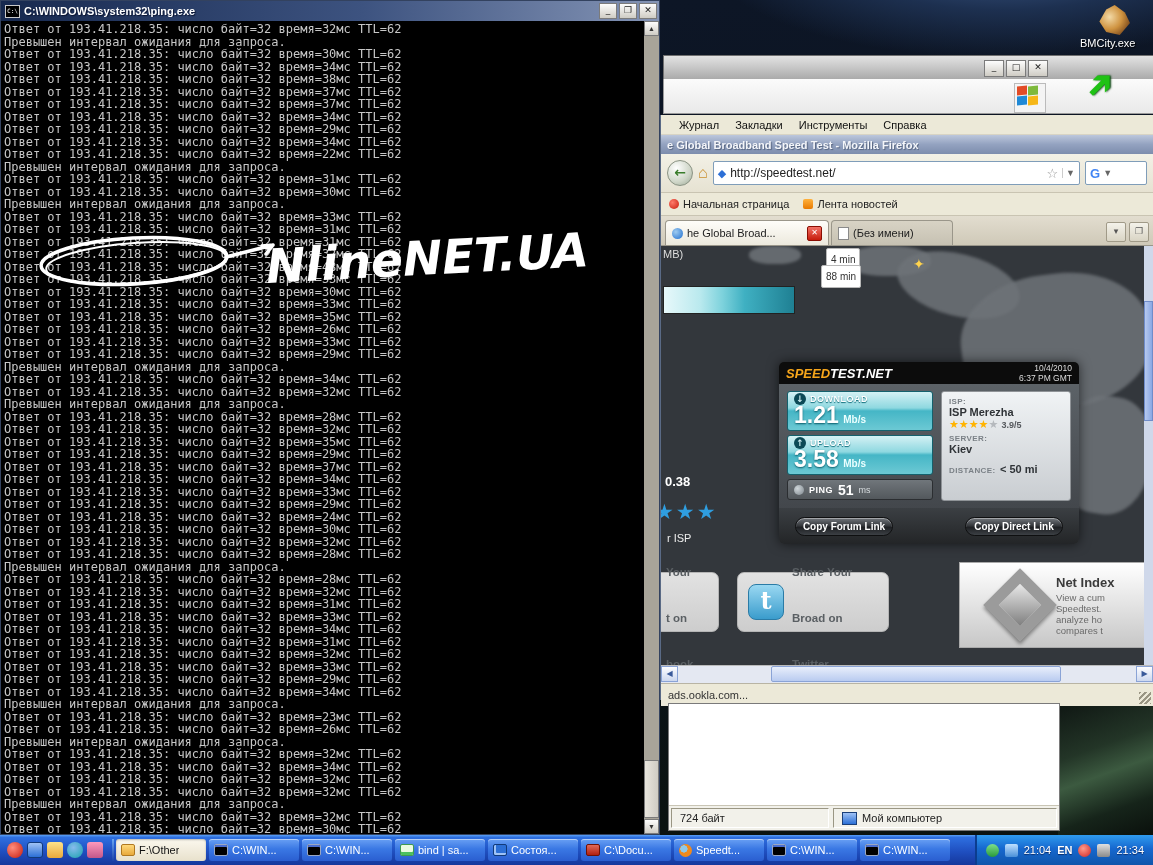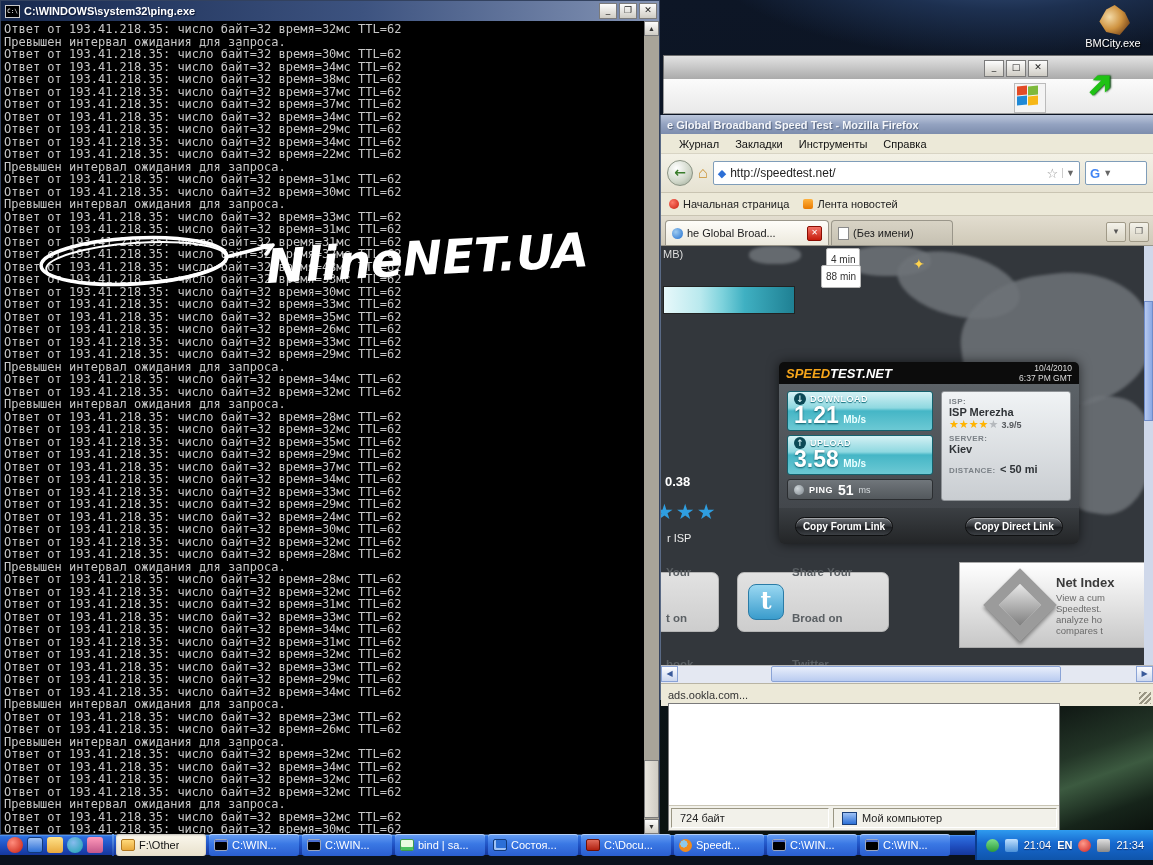--- a/index.html
+++ b/index.html
@@ -7,21 +7,21 @@
     font-family:"Liberation Sans",sans-serif;background:#0a111c;}
 
   
   #desktop{position:absolute;left:655px;top:0;width:498px;height:835px;z-index:1;
     background:
       radial-gradient(ellipse 420px 150px at 70% -50px,#47679b 0%,#1d3050 40%,rgba(10,17,28,0) 72%),
       linear-gradient(180deg,#0d1626 0%,#0a111c 60%,#0b1310 100%);}
   #mountains{position:absolute;right:0;bottom:0;width:95px;height:140px;
     background:linear-gradient(160deg,#0c1210 0%,#233527 38%,#3c5a40 55%,#16241a 78%,#0a100c 100%);}
   
-  #bmcity{position:absolute;left:1080px;top:5px;width:66px;text-align:center;z-index:3;}
+  #bmcity{position:absolute;left:1080px;top:5px;width:66px;text-align:left;z-index:3;}
   #bmcity .ic{width:34px;height:30px;margin:0 auto;
     background:radial-gradient(circle at 40% 40%,#f2d9a6 0%,#cf9340 45%,#7c4a1c 80%);
     clip-path:polygon(10% 55%,30% 15%,55% 0%,85% 25%,100% 60%,70% 100%,30% 90%);}
   #bmcity .lbl{margin-top:2px;font-size:11px;color:#fff;text-shadow:1px 1px 1px #000;}
 
   
   #bwin-title{position:absolute;left:663px;top:55px;width:490px;height:24px;z-index:2;
     background:linear-gradient(180deg,#e3e3e3,#a8a8a8);border:1px solid #6f6f6f;display:flex;align-items:center;}
   #bwin-title .ctrls{margin-left:320px;display:flex;gap:2px;}
   .xpbtn{width:18px;height:15px;background:linear-gradient(#fdfdfd,#cfccc4);border:1px solid #7b7b7b;
@@ -195,21 +195,21 @@
     border:1px solid #7a7a7a;z-index:12;box-sizing:border-box;}
   #dlg-bar{position:absolute;left:0;right:0;bottom:0;height:24px;background:#f2f1ea;border-top:1px solid #c9c5b5;
     display:flex;align-items:center;}
   .dlg-cell{height:18px;margin:0 2px;border:1px solid;border-color:#9a9684 #fff #fff #9a9684;
     display:flex;align-items:center;gap:5px;padding:0 8px;font-size:11px;color:#222;}
   #dlg-size{width:140px;}
   #dlg-loc{flex:1;}
   #pc-icon{width:13px;height:11px;background:linear-gradient(#9fc2f5,#2c6fd6);border:1px solid #1a3f7a;flex:none;}
 
   
-  #taskbar{position:absolute;left:0;top:835px;width:1153px;height:20px;z-index:50;display:flex;align-items:center;
+  #taskbar{position:absolute;left:0;top:835px;width:1153px;height:30px;z-index:50;display:flex;align-items:center;
     background:linear-gradient(180deg,#5aa0f5 0%,#2e6fe0 8%,#1f4fc0 55%,#15379c 100%);}
   #quick{display:flex;align-items:center;gap:4px;padding:0 7px;}
   .ql{width:16px;height:16px;border-radius:3px;}
   .ql1{background:radial-gradient(circle at 35% 35%,#ff8d7d,#c61b0c);border-radius:50%;}
   .ql2{background:linear-gradient(#9fc2f5,#2c6fd6);border:1px solid #123a7a;box-sizing:border-box;}
   .ql3{background:linear-gradient(#ffe28a,#e8a93c);}
   .ql4{background:radial-gradient(circle at 40% 35%,#8be,#17a2ad);border-radius:50%;}
   .ql5{background:linear-gradient(#f9b,#c2578a);}
   #ql-div{width:2px;height:22px;background:linear-gradient(#6aa6f2,#1c43a8);margin:0 2px;}
   #tasks{display:flex;align-items:center;gap:3px;flex:1;overflow:hidden;}
@@ -262,29 +262,29 @@
     <div id="winflag">
       <span class="f1"></span>
         <span class="f2"></span>
         <span class="f3"></span>
         <span class="f4"></span>
     </div>
   </div>
   <div id="green-arrow">➔</div>
 
   <div id="ff">
-    <div id="ff-title">
-      <span class="t">e Global Broadband Speed Test - Mozilla Firefox</span>
-    </div>
     <div id="ff-menus">
         <span class="menu-item">Журнал</span>
         <span class="menu-item">Закладки</span>
         <span class="menu-item">Инструменты</span>
         <span class="menu-item">Справка</span>
       </div>
+    <div id="ff-title">
+      <span class="t">e Global Broadband Speed Test - Mozilla Firefox</span>
+    </div>
     <div id="ff-nav">
       <div id="nav-back">←</div>
       <div id="nav-home">⌂</div>
       <div id="urlbar">
         <span id="url-favicon">◆</span>
         <span id="url-text">http://speedtest.net/</span>
         <span id="url-star">☆</span>
         <span id="url-drop">▼</span>
       </div>
       <div id="searchbox">

